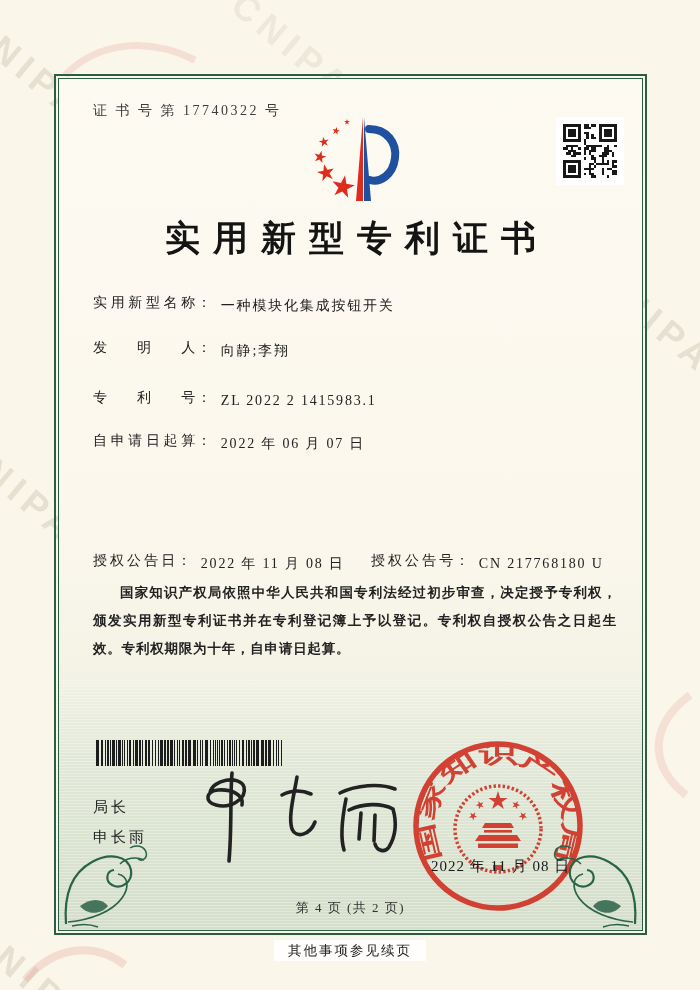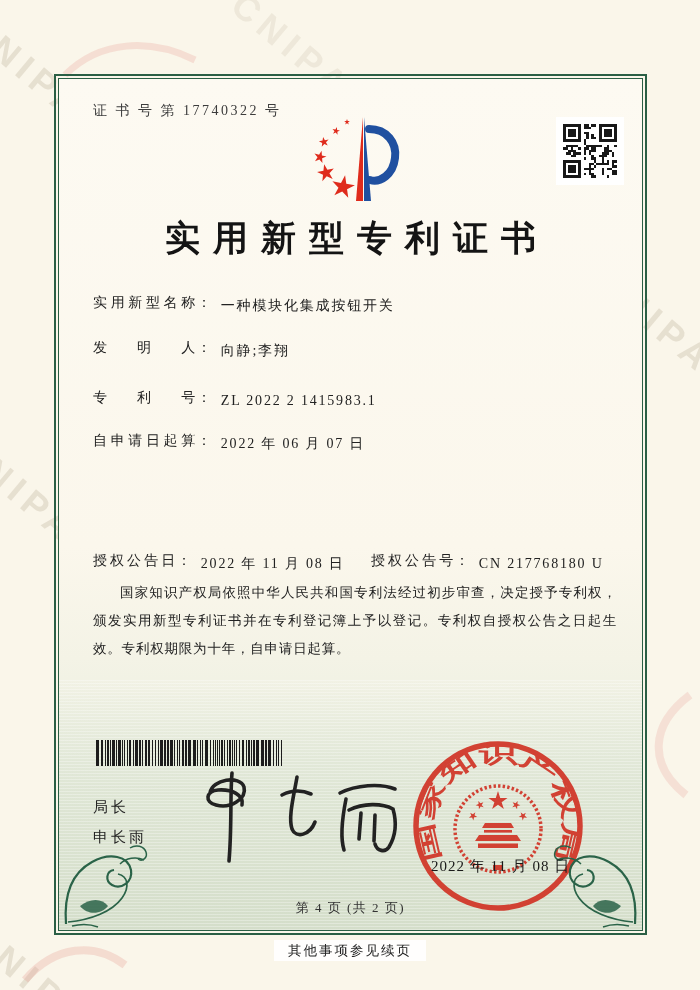--- a/index.html
+++ b/index.html
@@ -46,21 +46,21 @@
   .field{position:absolute;left:34px;font-size:14px;letter-spacing:1.8px;color:#222;width:530px;}
   .lbl{display:inline-block;width:104px;text-align:justify;text-align-last:justify;vertical-align:top;}
   .colon{vertical-align:top;}
   .val{display:inline-block;max-width:424px;vertical-align:top;margin-left:8px;line-height:24px;}
   .grant2{position:absolute;left:278px;top:0;}
   .grant2 .lbl{width:84px;}
   .body-text{
     position:absolute;left:34px;top:500px;width:524px;
     font-size:13.5px;letter-spacing:0.8px;line-height:28px;text-align:justify;color:#222;
   }
-  .body-text p{margin:0;text-indent:2em;}
+  .body-text p{margin:0;text-indent:2em;font-weight:bold;}
   .barcode{position:absolute;left:37px;top:661px;width:196px;height:26px;font-size:0;}
   .barcode i{display:inline-block;height:100%;background:#1c1c1c;}
   .signer{position:absolute;left:34px;top:713px;
     font-family:"Liberation Sans","DejaVu Sans",sans-serif;
     font-size:15px;letter-spacing:3px;color:#222;line-height:30px;}
   .signature{position:absolute;left:135px;top:686px;}
   .seal{position:absolute;left:352px;top:660px;width:174px;height:174px;}
   .seal-date{position:absolute;left:372px;top:778px;font-size:15px;letter-spacing:1px;color:#1a1a1a;z-index:5;white-space:nowrap;}
   .page-info{position:absolute;left:0;top:820px;width:100%;text-align:center;font-size:13px;letter-spacing:1.5px;color:#333;}
   .note{

